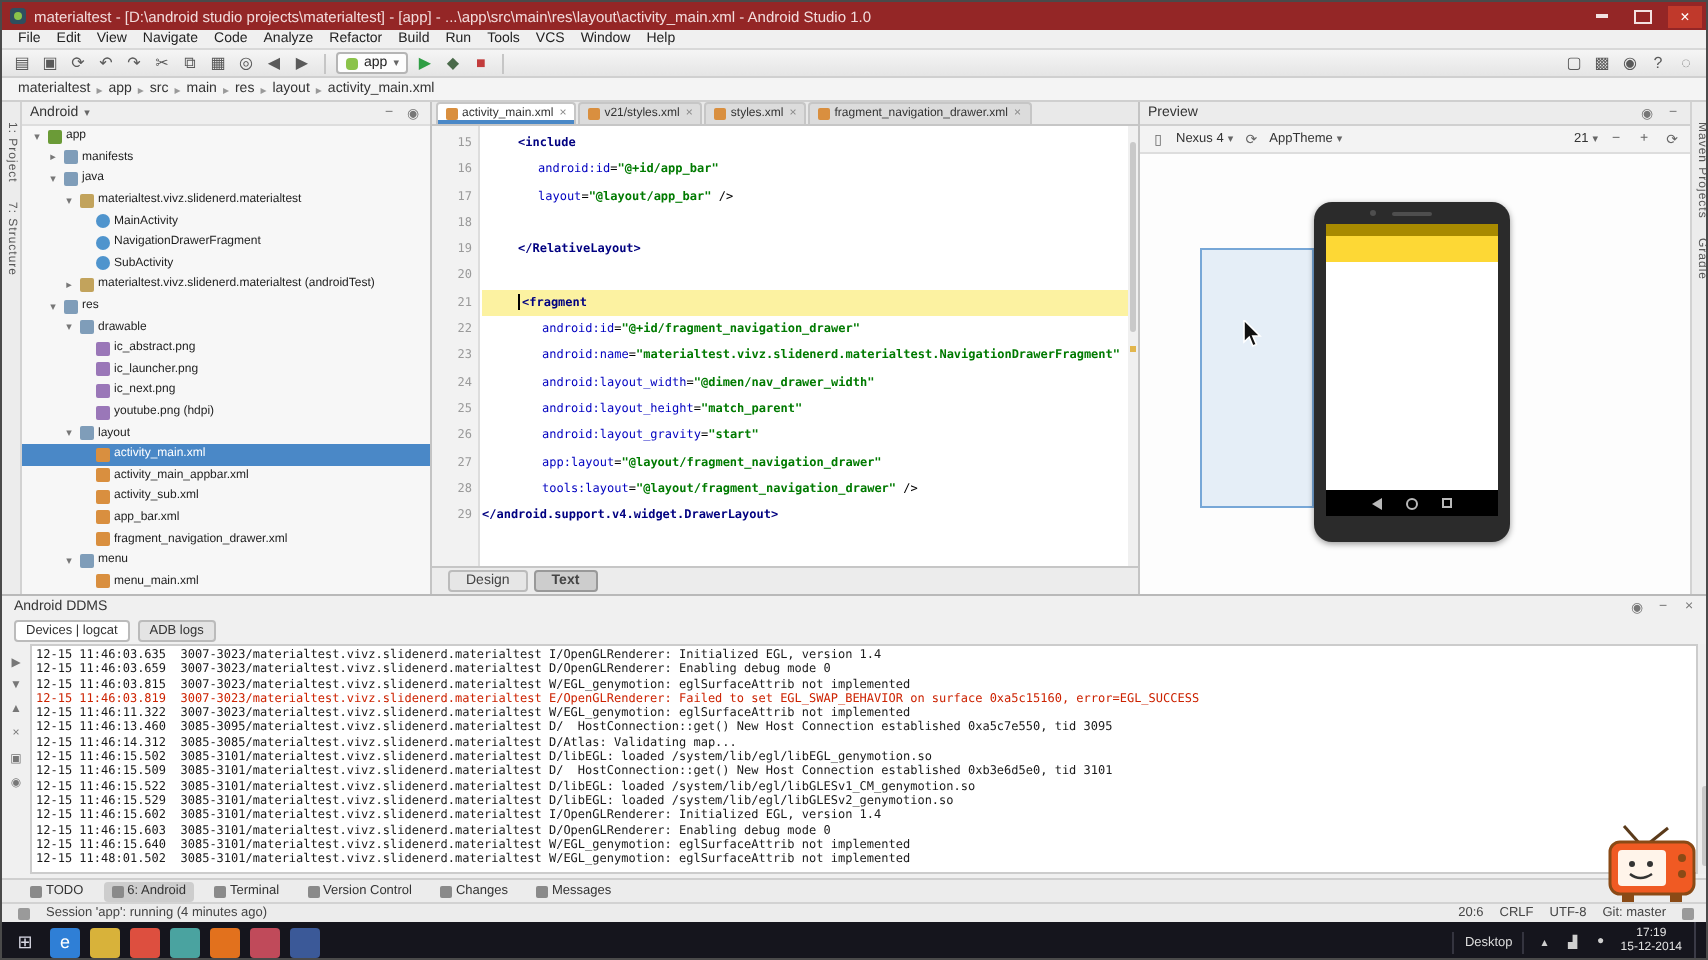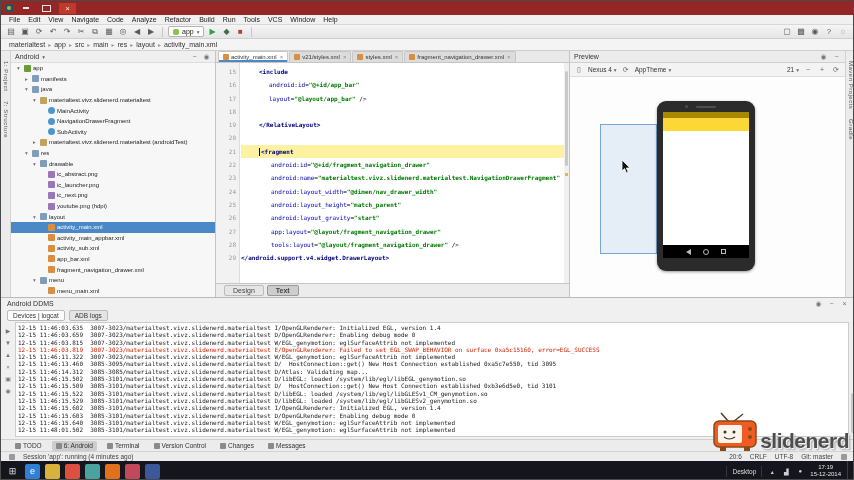--- a/index.html
+++ b/index.html
@@ -134,20 +134,21 @@
           text-shadow:1px 1px 0 rgba(255,255,255,.85),2px 2px 2px rgba(0,0,0,.3)}
   .cursor{position:absolute;left:620px;top:159px;z-index:60}
 </style>
 </head>
 <body>
 
 <div id="root" style="--c-title: #942626; --c-sel: #4a88c7; --c-appbar: #fdd835; --c-statusb: #a88a00; --c-caret: #fcf2a1; --c-err: #cc2200;">
 
   <div class="titlebar">
     <span class="as-logo"></span>
+    <span class="wtitle">materialtest - [D:\android studio projects\materialtest] - [app] - ...\app\src\main\res\layout\activity_main.xml - Android Studio 1.0</span>
     <span class="wbtn min"></span>
     <span class="wbtn max"></span>
     <span class="wbtn close">×</span>
   </div>
 
   <div class="menubar" id="menubar">
       <span class="mitem">File</span>
       <span class="mitem">Edit</span>
       <span class="mitem">View</span>
       <span class="mitem">Navigate</span>
@@ -555,20 +556,19 @@
       <rect x="2" y="10" width="42" height="26" rx="5" fill="#f05a23" stroke="#8a4a16" stroke-width="1.5"></rect>
       <rect x="6" y="14" width="24" height="18" rx="2" fill="#fff4ea"></rect>
       <circle cx="13" cy="21" r="1.5" fill="#333"></circle>
       <circle cx="22" cy="21" r="1.5" fill="#333"></circle>
       <path d="M12 26 q5 4 11 0" stroke="#333" stroke-width="1.2" fill="none"></path>
       <circle cx="38" cy="18" r="2" fill="#8a4a16"></circle>
       <circle cx="38" cy="26" r="2" fill="#8a4a16"></circle>
       <rect x="8" y="36" width="6" height="4" fill="#8a4a16"></rect>
       <rect x="32" y="36" width="6" height="4" fill="#8a4a16"></rect>
     </svg>
-    <span class="wmtext">slidenerd</span>
   </div>
 
   <svg class="cursor" width="10" height="14" viewBox="0 0 10 14">
     <path d="M1,0 L1,11 L3.6,8.6 L5.4,13 L7.2,12.2 L5.4,8 L9,8 Z" fill="#111" stroke="#fff" stroke-width="0.8"></path>
   </svg>
 
 </div>
 
 </body></html>

